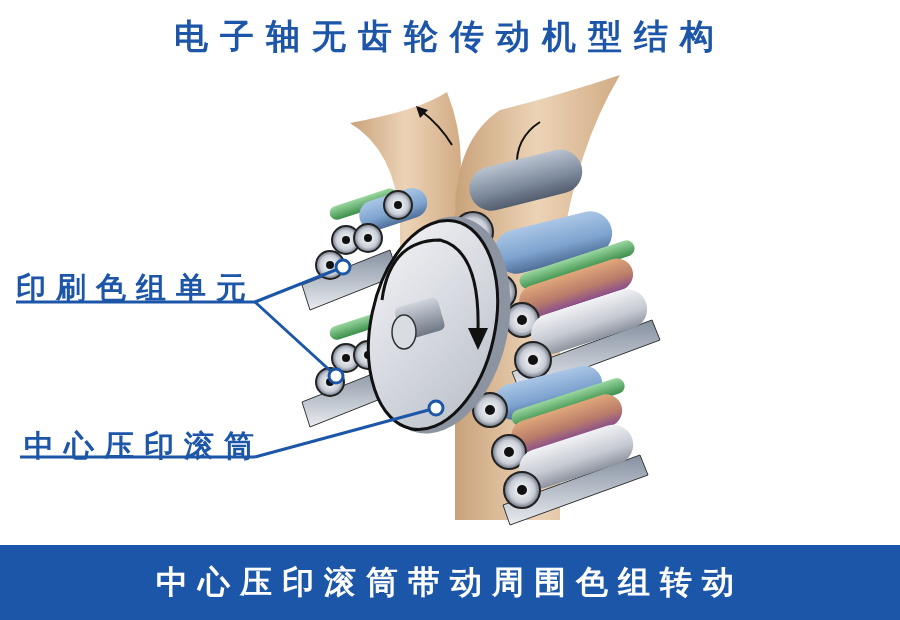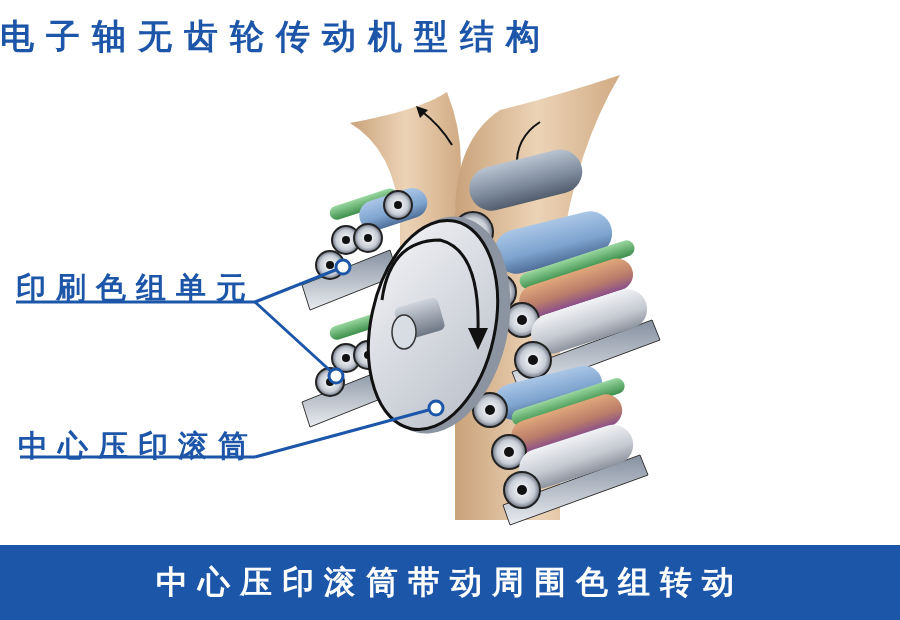--- a/index.html
+++ b/index.html
@@ -1,20 +1,20 @@
 <!DOCTYPE html>
 <html><head>
 <meta charset="utf-8">
 <style>
   html,body{margin:0;padding:0;}
   body{width:900px;height:620px;background:#ffffff;position:relative;overflow:hidden;font-family:"DejaVu Sans",sans-serif;}
-  .title{position:absolute;left:0;top:14px;width:900px;text-align:left;font-size:34px;letter-spacing:12px;color:#1d56a8;font-family:"DejaVu Serif",serif;font-weight:bold;}
+  .title{position:absolute;left:0;top:14px;width:900px;text-align:center;font-size:34px;letter-spacing:12px;color:#1d56a8;font-family:"DejaVu Serif",serif;font-weight:bold;}
   .label{position:absolute;font-size:30px;letter-spacing:10px;color:#1d56a8;font-family:"DejaVu Serif",serif;font-weight:bold;margin-top:12px;}
   .label-units{left:16px;top:256px;}
-  .label-drum{left:18px;top:414px;}
+  .label-drum{left:24px;top:414px;}
   .footer{position:absolute;left:0;top:545px;width:900px;height:75px;background:#1c56a8;display:flex;align-items:center;justify-content:center;}
   .footer span{color:#ffffff;font-size:32px;letter-spacing:10px;font-family:"DejaVu Serif",serif;font-weight:bold;}
   svg.art{position:absolute;left:0;top:0;}
 </style>
 </head>
 <body>
 
 <div class="title">电子轴无齿轮传动机型结构</div>
 
 <svg class="art" width="900" height="620" viewBox="0 0 900 620">

